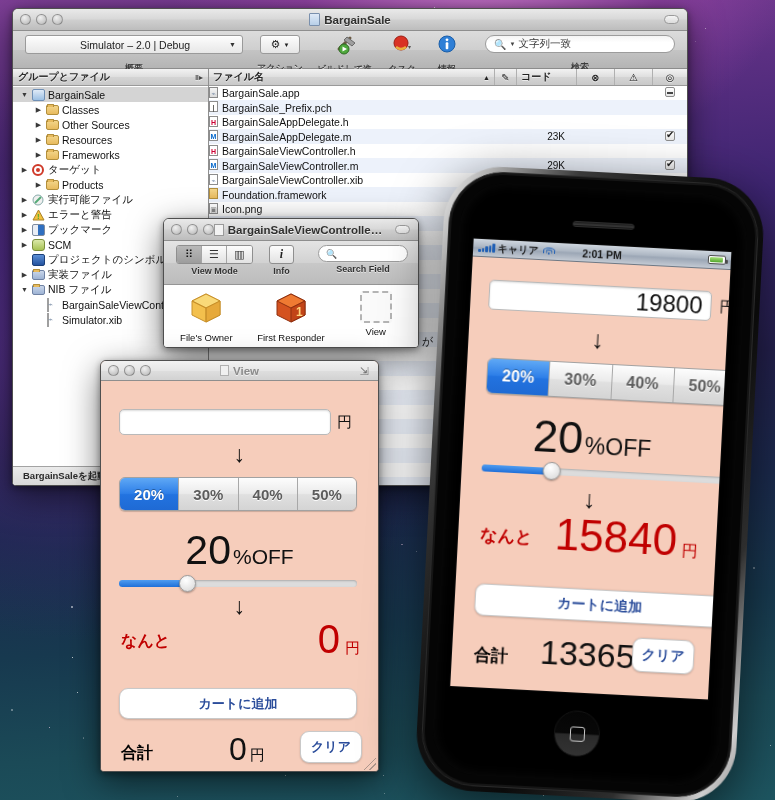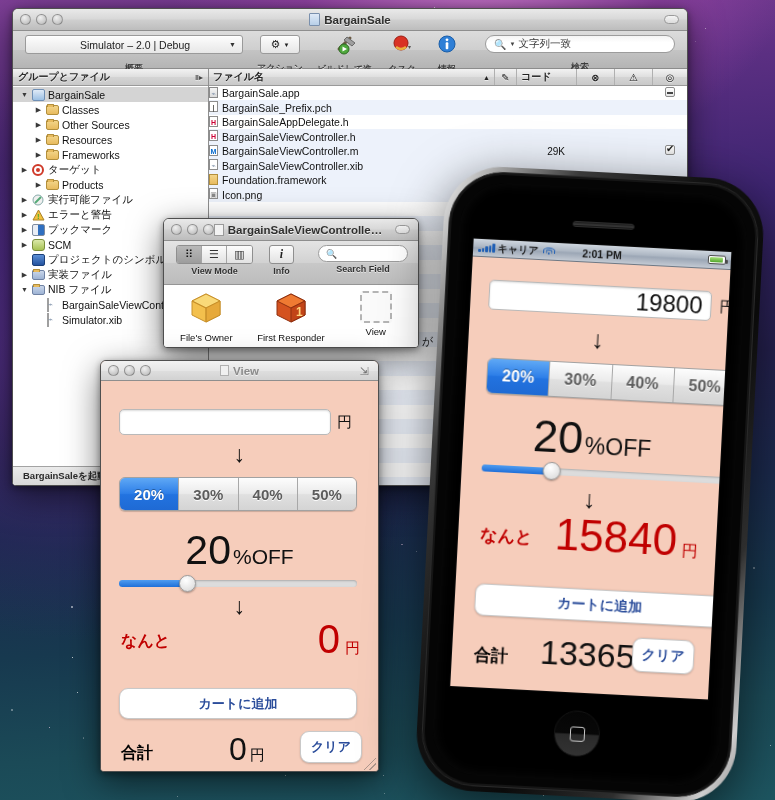--- a/index.html
+++ b/index.html
@@ -708,20 +708,31 @@
             <span class="fl-name">
               <span><span class="doc-ico"><span style="color:#c03">H</span></span></span>
               <span>BargainSaleAppDelegate.h</span>
             </span>
             <span style="width:22px"></span>
             <span class="fl-code"></span>
             <span class="fl-c2"></span>
             <span class="fl-c3"></span>
             <span class="fl-c4"></span>
           </div>
+          <div class="fl-row alt">
+            <span class="fl-name">
+              <span><span class="doc-ico"><span style="color:#06c">M</span></span></span>
+              <span>BargainSaleAppDelegate.m</span>
+            </span>
+            <span style="width:22px"></span>
+            <span class="fl-code">23K</span>
+            <span class="fl-c2"></span>
+            <span class="fl-c3"></span>
+            <span class="fl-c4"><span class="chk on"></span></span>
+          </div>
           <div class="fl-row">
             <span class="fl-name">
               <span><span class="doc-ico"><span style="color:#c03">H</span></span></span>
               <span>BargainSaleViewController.h</span>
             </span>
             <span style="width:22px"></span>
             <span class="fl-code"></span>
             <span class="fl-c2"></span>
             <span class="fl-c3"></span>
             <span class="fl-c4"></span>

